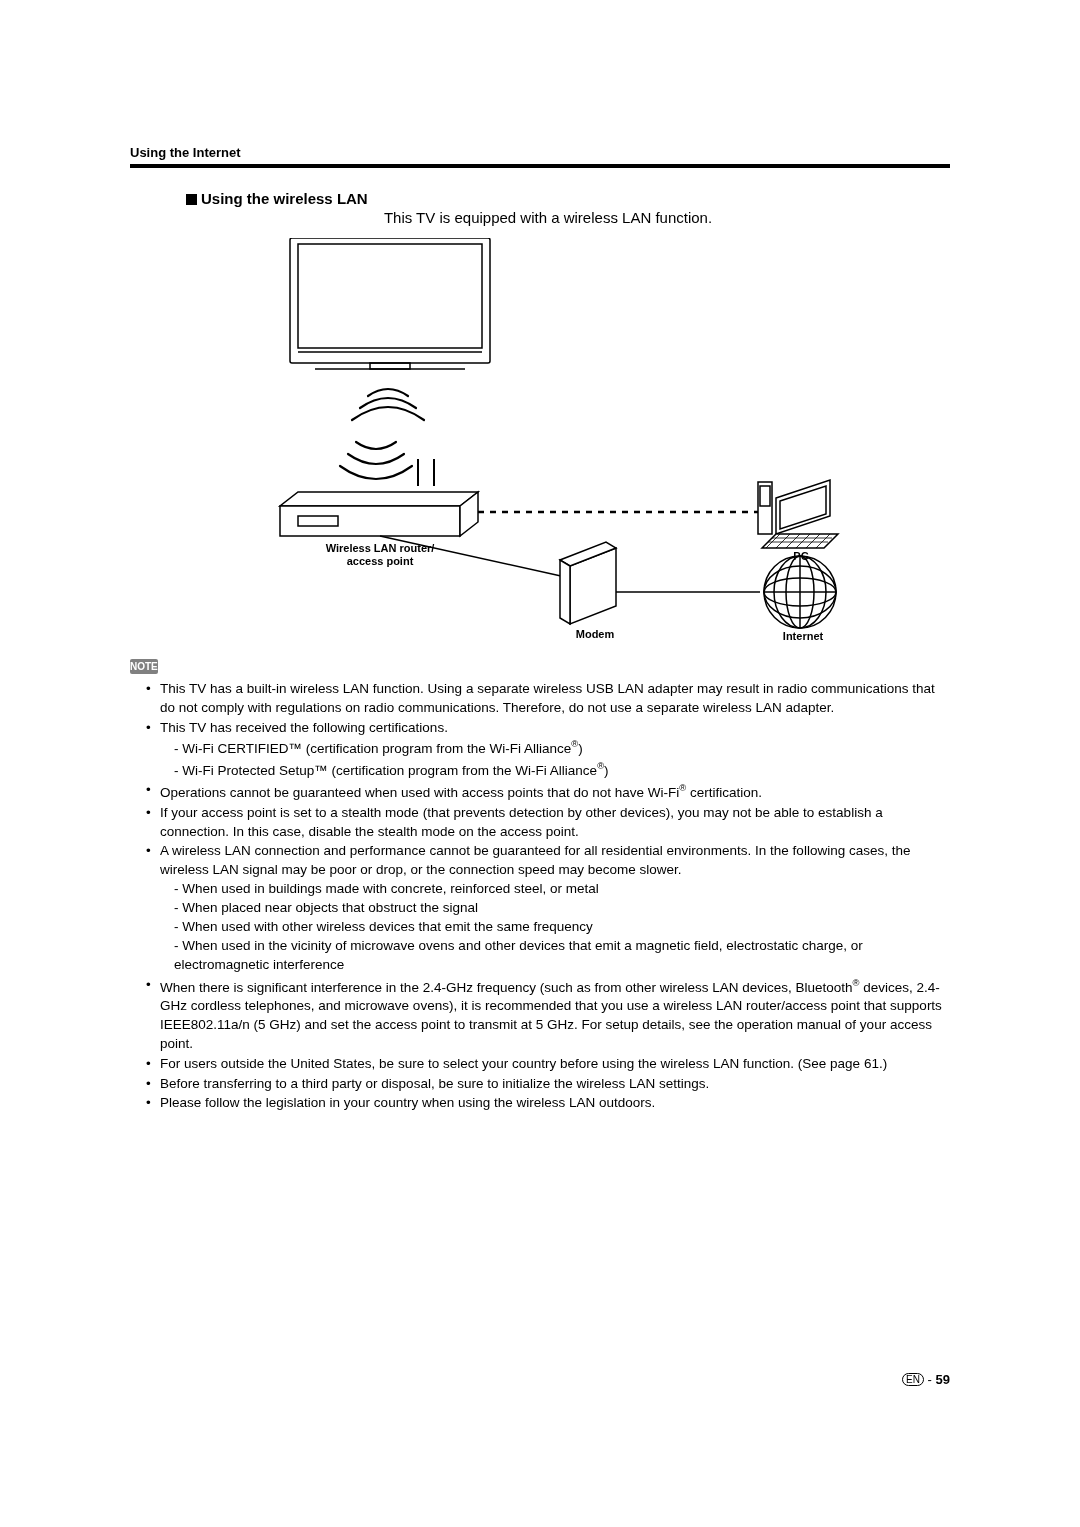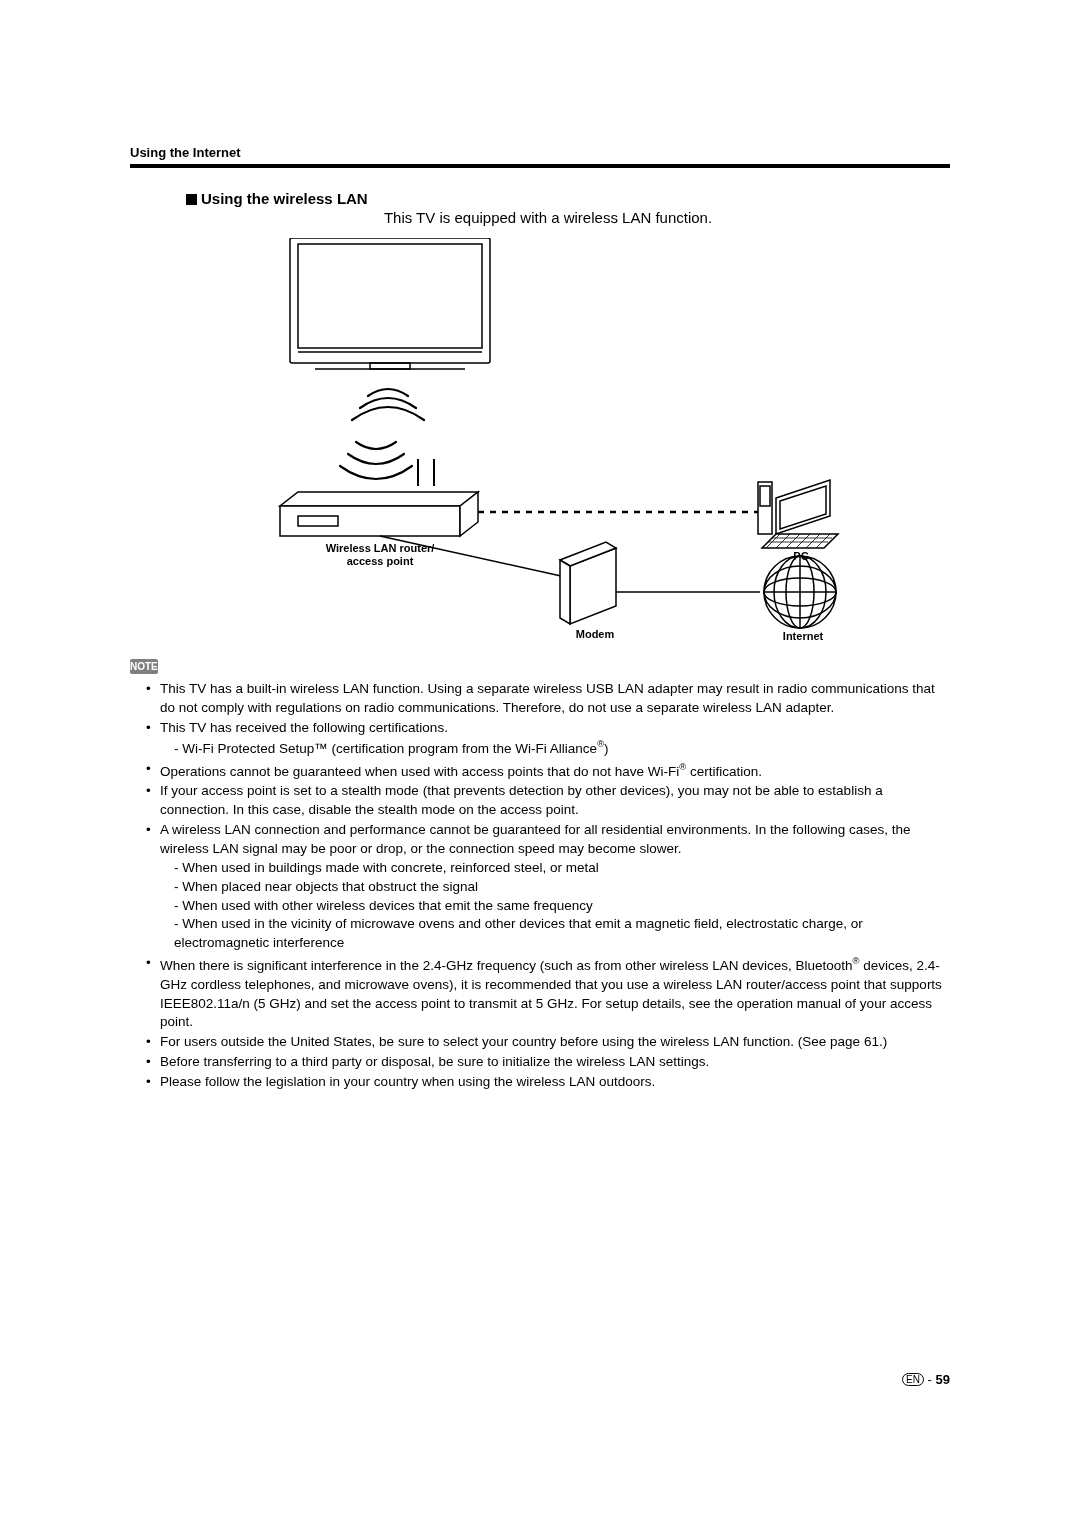--- a/index.html
+++ b/index.html
@@ -202,20 +202,21 @@
     <div class="diag-label" style="left:556px; top:312px; width:50px;">PC</div>
     <div class="diag-label" style="left:548px; top:392px; width:70px;">Internet</div>
   </div>
 
   <div class="note-badge">NOTE</div>
 
   <ul class="notes">
     <li>This TV has a built-in wireless LAN function. Using a separate wireless USB LAN adapter may result in radio communications that do not comply with regulations on radio communications. Therefore, do not use a separate wireless LAN adapter.</li>
     <li>
       <span>This TV has received the following certifications.</span>
+      <span class="sub"><span>- Wi-Fi CERTIFIED™ (certification program from the Wi-Fi Alliance</span><sup>®</sup>)</span>
       <span class="sub"><span>- Wi-Fi Protected Setup™ (certification program from the Wi-Fi Alliance</span><sup>®</sup>)</span>
     </li>
     <li><span>Operations cannot be guaranteed when used with access points that do not have Wi-Fi</span><sup>®</sup><span> certification.</span></li>
     <li>If your access point is set to a stealth mode (that prevents detection by other devices), you may not be able to establish a connection. In this case, disable the stealth mode on the access point.</li>
     <li>
       <span>A wireless LAN connection and performance cannot be guaranteed for all residential environments. In the following cases, the wireless LAN signal may be poor or drop, or the connection speed may become slower.</span>
       <span class="sub">- When used in buildings made with concrete, reinforced steel, or metal</span>
       <span class="sub">- When placed near objects that obstruct the signal</span>
       <span class="sub">- When used with other wireless devices that emit the same frequency</span>
       <span class="sub">- When used in the vicinity of microwave ovens and other devices that emit a magnetic field, electrostatic charge, or electromagnetic interference</span>

